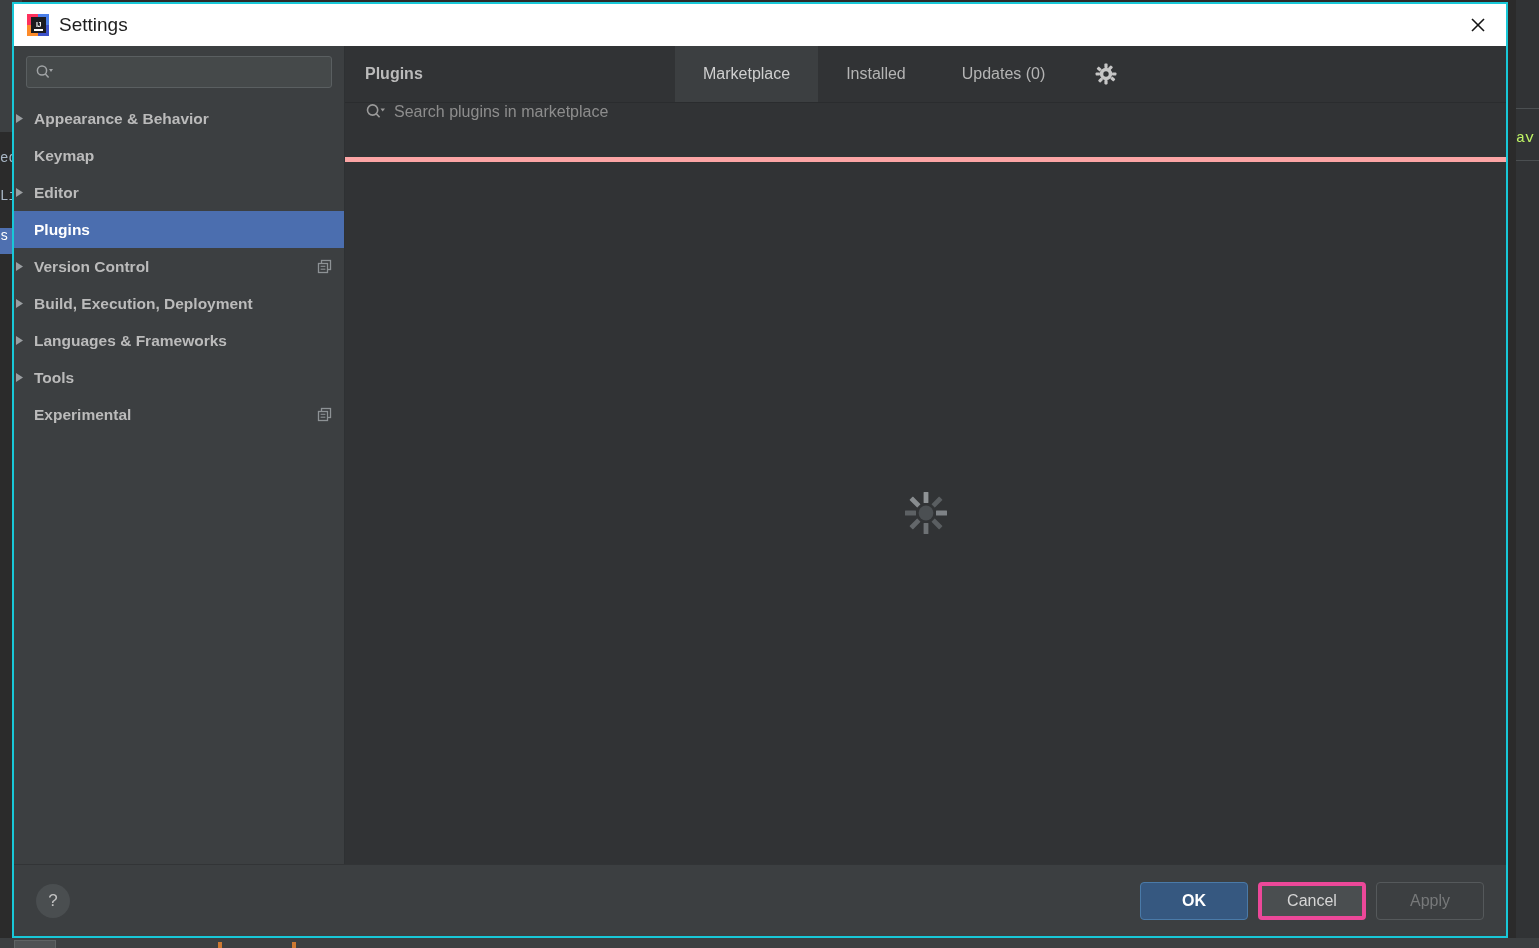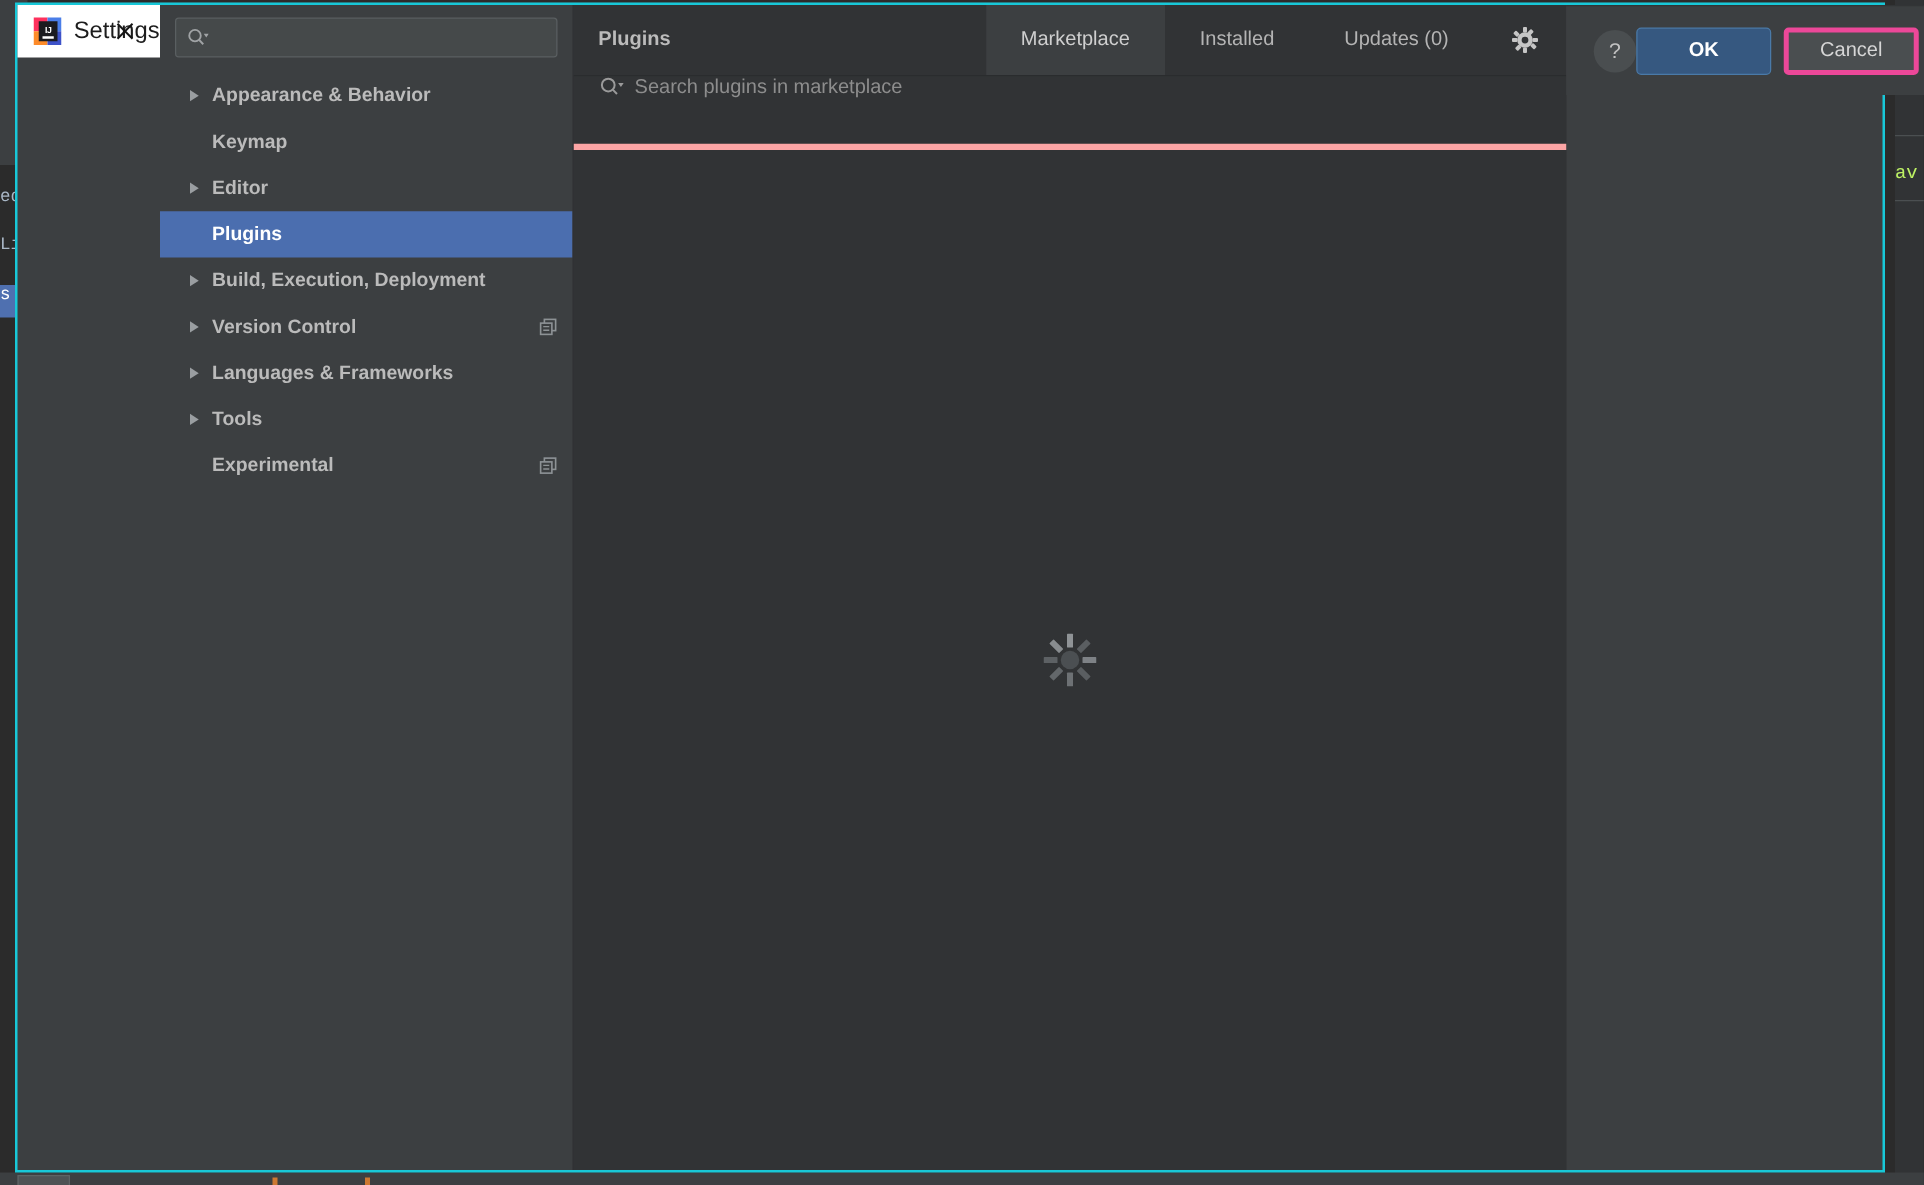--- a/index.html
+++ b/index.html
@@ -92,21 +92,21 @@
   #dialog {
     position: absolute;
     left: 12px;
     top: 2px;
     width: 1496px;
     height: 936px;
     border: 2px solid #18c8d8;
     box-sizing: border-box;
     background: #3c3f41;
     display: flex;
-    flex-direction: row;
+    flex-direction: column;
   }
 
   
   #titlebar {
     height: 42px;
     min-height: 42px;
     background: #ffffff;
     display: flex;
     align-items: center;
     position: relative;
@@ -216,21 +216,20 @@
   }
   #tree {
     margin-top: 12px;
     flex: 1;
     overflow: hidden;
   }
   .tree-item {
     height: 37px;
     display: flex;
     align-items: center;
-    padding-left: 22px;
     padding-right: 12px;
     cursor: pointer;
     box-sizing: border-box;
   }
   .tree-item.selected {
     background: #4b6eaf;
   }
   .tree-arrow {
     width: 20px;
     flex: 0 0 20px;
@@ -481,38 +480,38 @@
           <span class="tree-arrow"></span>
           <span class="tree-label">Plugins</span>
         </div>
 
         <div class="tree-item">
           <span class="tree-arrow">
             <svg width="11" height="11" viewBox="0 0 11 11">
                 <polygon points="2,1 9,5.5 2,10" fill="#9a9ea1"></polygon>
               </svg>
           </span>
-          <span class="tree-label">Build, Execution, Deployment</span>
-        </div>
-
-        <div class="tree-item">
-          <span class="tree-arrow">
-            <svg width="11" height="11" viewBox="0 0 11 11">
-                <polygon points="2,1 9,5.5 2,10" fill="#9a9ea1"></polygon>
-              </svg>
-          </span>
           <span class="tree-label">Version Control</span>
           <span class="tree-badge">
             <svg width="15" height="15" viewBox="0 0 15 15">
               <rect x="4.5" y="1.5" width="9" height="9" fill="none" stroke="#8d9295" stroke-width="1.3"></rect>
               <rect x="1.5" y="4.5" width="9" height="9" fill="#3c3f41" stroke="#8d9295" stroke-width="1.3"></rect>
               <line x1="3.6" y1="7.3" x2="8.4" y2="7.3" stroke="#8d9295" stroke-width="1.1"></line>
               <line x1="3.6" y1="10.2" x2="8.4" y2="10.2" stroke="#8d9295" stroke-width="1.1"></line>
             </svg>
           </span>
+        </div>
+
+        <div class="tree-item">
+          <span class="tree-arrow">
+            <svg width="11" height="11" viewBox="0 0 11 11">
+                <polygon points="2,1 9,5.5 2,10" fill="#9a9ea1"></polygon>
+              </svg>
+          </span>
+          <span class="tree-label">Build, Execution, Deployment</span>
         </div>
 
         <div class="tree-item">
           <span class="tree-arrow">
             <svg width="11" height="11" viewBox="0 0 11 11">
                 <polygon points="2,1 9,5.5 2,10" fill="#9a9ea1"></polygon>
               </svg>
           </span>
           <span class="tree-label">Languages &amp; Frameworks</span>
         </div>

